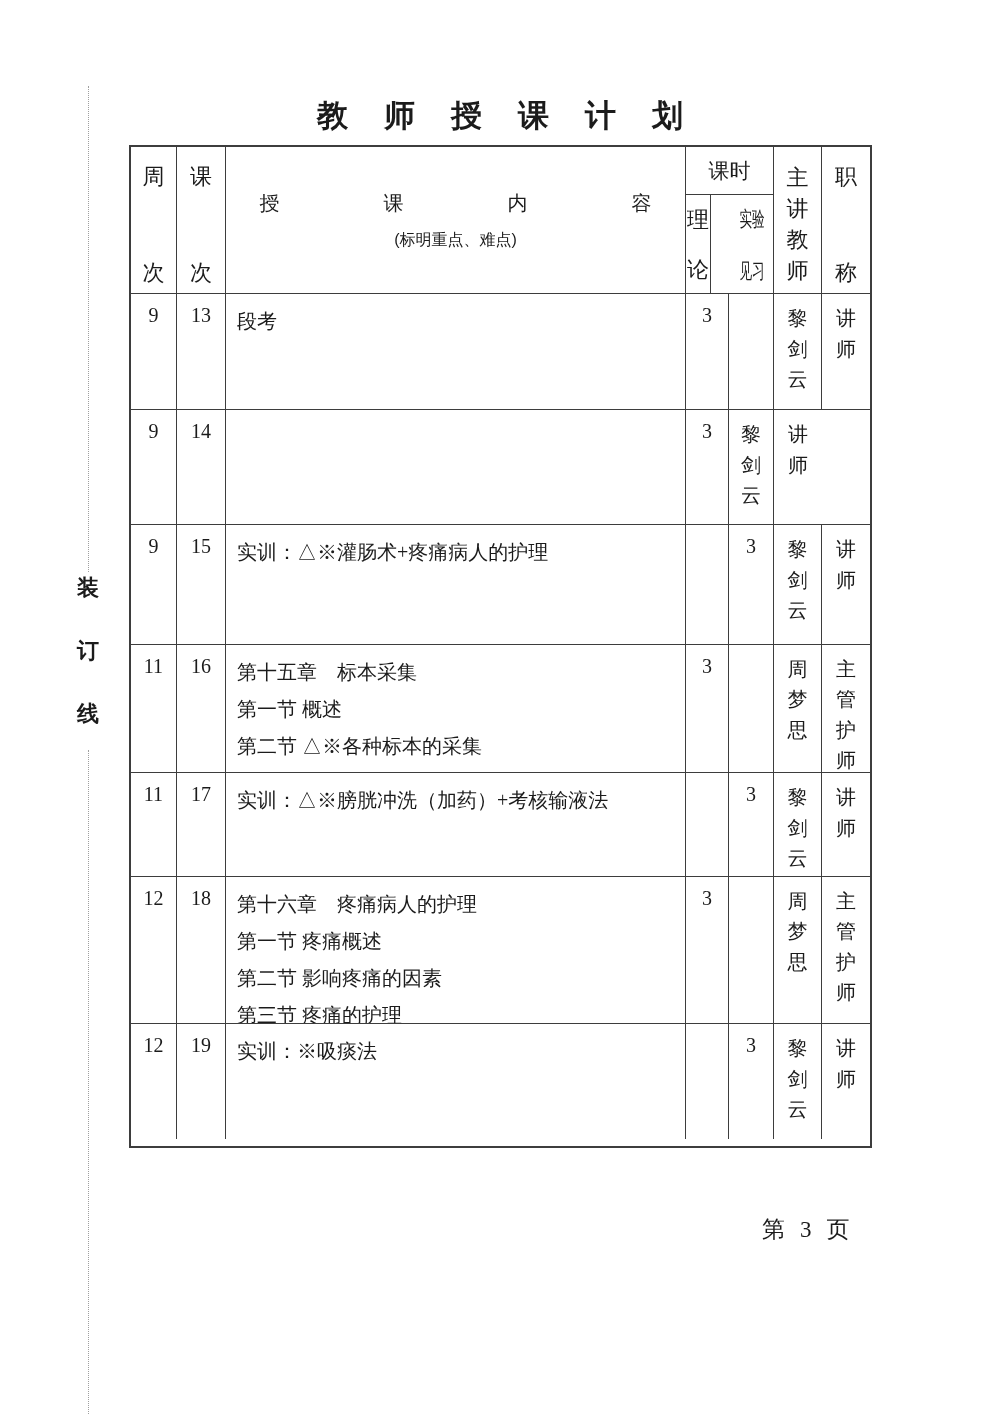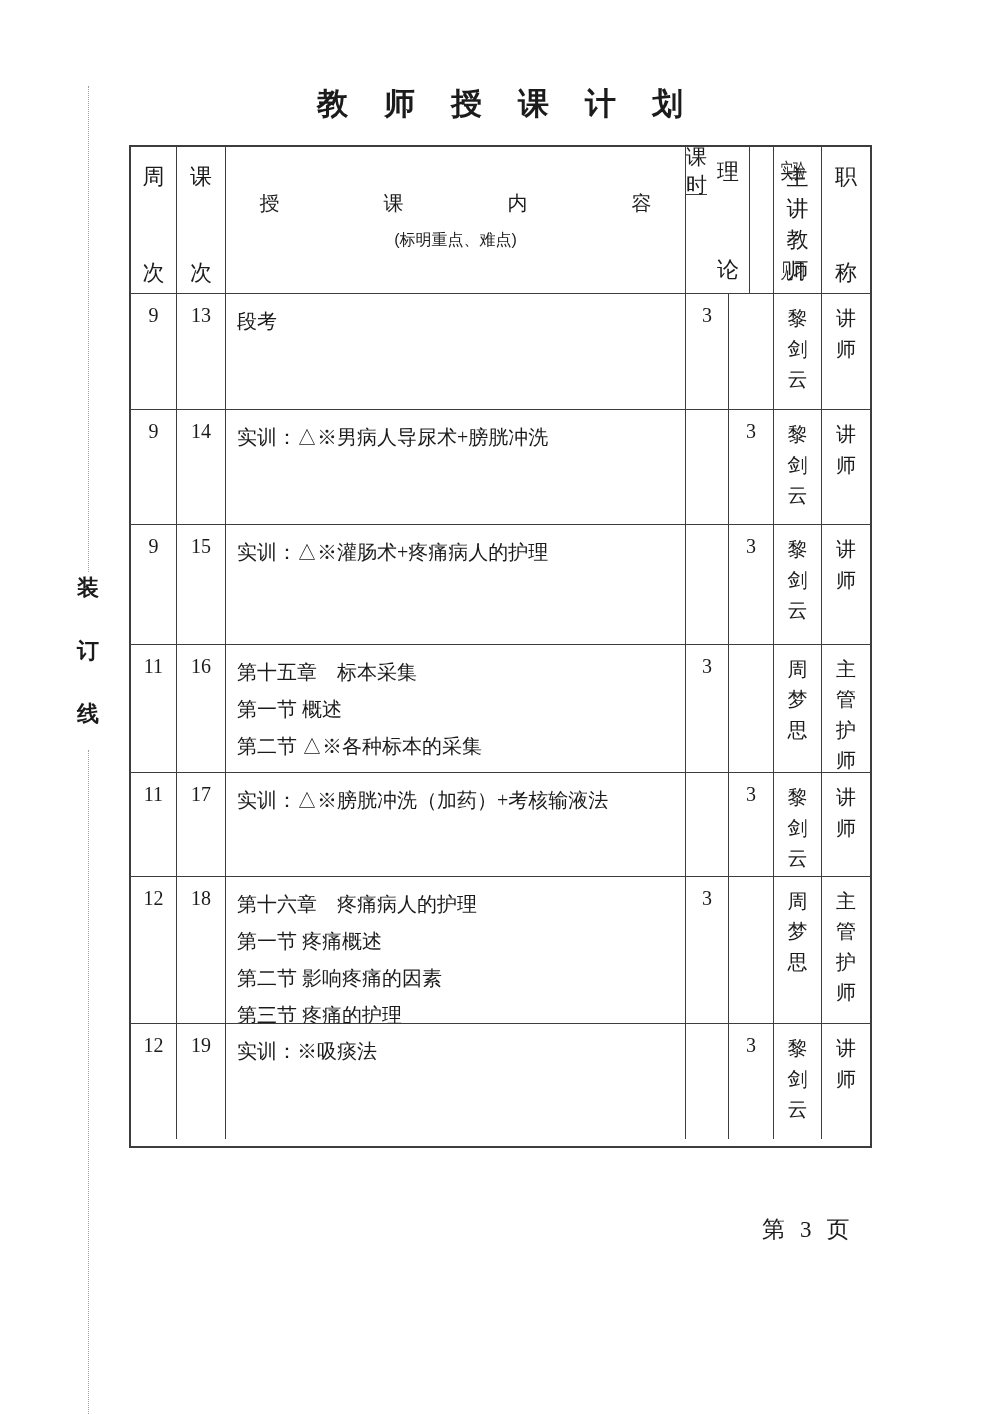--- a/index.html
+++ b/index.html
@@ -11,21 +11,21 @@
 
   
   .dots { position:absolute; left:88px; width:0; border-left:1.5px dotted #9f9f9f; }
   .dots.seg1 { top:86px; height:486px; }
   .dots.seg2 { top:750px; height:664px; }
   .binding-chars { position:absolute; left:74px; top:577px; width:28px; text-align:center; }
   .binding-chars span { display:block; font-size:22px; font-weight:bold; line-height:22px; margin-bottom:41px; }
 
   
   .title {
-    position:absolute; top:83px; left:0; width:1000px; text-align:center;
+    position:absolute; top:95px; left:0; width:1000px; text-align:center;
     font-size:31px; font-weight:bold; letter-spacing:36px; padding-left:36px;
   }
 
   
   .table {
     position:absolute; left:129px; top:145px; width:743px; height:1003px;
     border:2px solid #3d3d3d; font-size:20px;
   }
   .thead, .trow {
     display:grid;
@@ -36,21 +36,21 @@
   .cell:last-child, .c-rank, .h-rank { border-right:none; }
 
   
   .vjust { display:flex; flex-direction:column; justify-content:space-between;
            align-items:center; padding:15px 0 5px 0; font-size:22px; }
   .h-content { display:flex; flex-direction:column; justify-content:center;
                align-items:center; gap:13px; }
   .ch1 { width:392px; text-align:justify; text-align-last:justify;
          font-family:"Liberation Sans", sans-serif; font-size:20px; }
   .ch2 { font-family:"Liberation Sans", sans-serif; font-size:16px; }
-  .h-hours-wrap { grid-column:4 / span 2; display:flex; flex-direction:row;
+  .h-hours-wrap { grid-column:4 / span 2; display:flex; flex-direction:column;
                   border-right:1.5px solid #3d3d3d; }
   .h-hours { height:48px; border-bottom:1.5px solid #3d3d3d; display:flex;
              align-items:center; justify-content:center; font-size:21px; }
   .h-sub { flex:1; display:flex; }
   .h-theory { width:43px; border-right:1.5px solid #3d3d3d; }
   .h-practice { width:45px; display:flex; flex-direction:column;
                 justify-content:space-between; align-items:center; padding:10px 0 8px 0;margin-left:20px; }
   .sq { display:inline-block; transform:scaleX(0.60); transform-origin:center;
         font-size:21px; white-space:nowrap; }
   .h-teacher { text-align:center; white-space:pre-line; line-height:31px;
@@ -135,21 +135,20 @@
     <div class="cell vert">黎
 剑
 云</div>
     <div class="cell vert">讲
 师</div>
   </div>
 
   <div class="trow">
     <div class="cell num">9</div>
     <div class="cell num">14</div>
-    <div class="cell c-content">实训：△※男病人导尿术+膀胱冲洗</div>
     <div class="cell num"></div>
     <div class="cell num">3</div>
     <div class="cell vert">黎
 剑
 云</div>
     <div class="cell vert">讲
 师</div>
   </div>
 
   <div class="trow">

